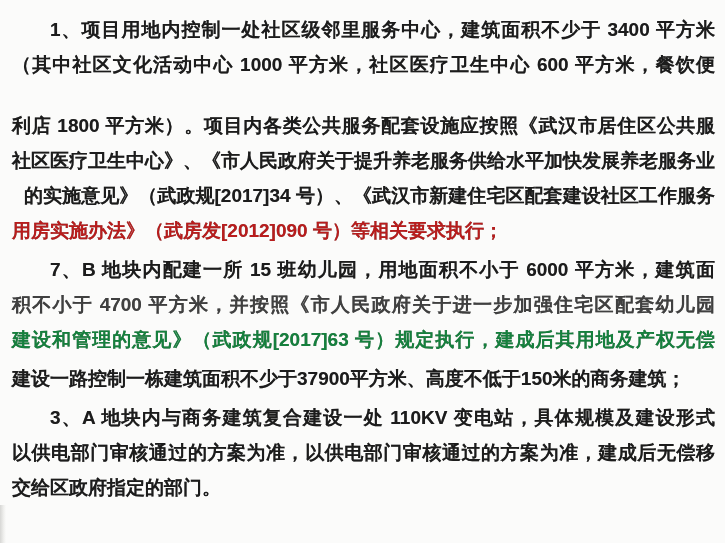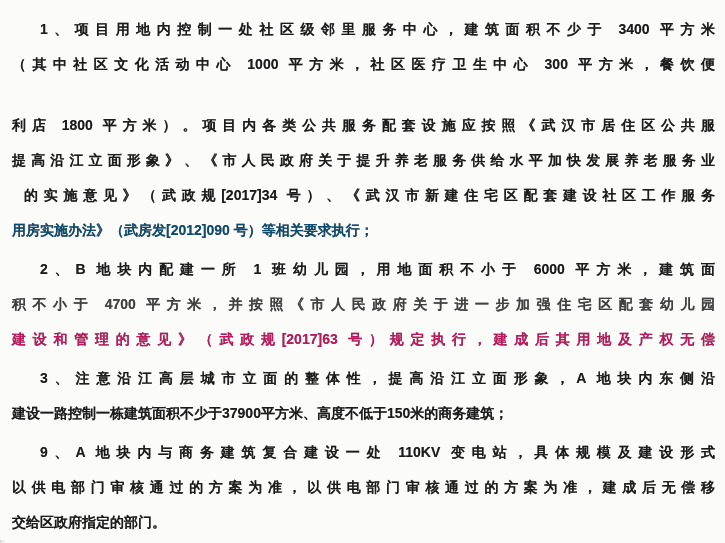--- a/index.html
+++ b/index.html
@@ -25,21 +25,21 @@
   .doc-body {
     position: relative;
     padding: 12px 10px 0 12px;
     box-sizing: border-box;
     width: 725px;
   }
   .para {
     margin: 0 0 4px 0;
   }
   .line {
-    font-size: 14px;
+    font-size: 19px;
     line-height: 35px;
     font-weight: bold;
     color: #1c1c1c;
     text-align: justify;
     white-space: normal;
     text-shadow: 0 0 0.6px rgba(30,30,30,0.55);
   }
   
   .line.fill {
     text-align-last: justify;
@@ -49,33 +49,32 @@
   }
 </style>
 </head>
 <body>
 
 <div class="scan-edge-band"></div>
 
 <main class="doc-body" style="background: rgb(251, 251, 250);">
     <div class="para">
       <div class="line first fill" style="color: rgb(28, 28, 28);">1、项目用地内控制一处社区级邻里服务中心，建筑面积不少于 3400 平方米</div>
-      <div class="line fill" style="color: rgb(28, 28, 28);">（其中社区文化活动中心 1000 平方米，社区医疗卫生中心 300 平方米，餐饮便</div>
+      <div class="line fill" style="color: rgb(28, 28, 28);">（其中社区文化活动中心 1000 平方米，社区医疗卫生中心 600 平方米，餐饮便</div>
       <div class="line fill" style="color: rgb(28, 28, 28); margin-top: 26px;">利店 1800 平方米）。项目内各类公共服务配套设施应按照《武汉市居住区公共服</div>
-      <div class="line fill" style="color: rgb(28, 28, 28);">提高沿江立面形象》、《市人民政府关于提升养老服务供给水平加快发展养老服务业</div>
+      <div class="line fill" style="color: rgb(28, 28, 28);">社区医疗卫生中心》、《市人民政府关于提升养老服务供给水平加快发展养老服务业</div>
       <div class="line fill" style="color: rgb(28, 28, 28); margin-left: 12px;">的实施意见》（武政规[2017]34 号）、《武汉市新建住宅区配套建设社区工作服务</div>
-      <div class="line" style="color: #0c4a6e;">用房实施办法》（武房发[2012]090 号）等相关要求执行；</div>
+      <div class="line" style="color: #b91c1c;">用房实施办法》（武房发[2012]090 号）等相关要求执行；</div>
     </div>
     <div class="para">
-      <div class="line first fill" style="color: rgb(28, 28, 28);">2、B 地块内配建一所 1 班幼儿园，用地面积不小于 6000 平方米，建筑面</div>
+      <div class="line first fill" style="color: rgb(28, 28, 28);">7、B 地块内配建一所 15 班幼儿园，用地面积不小于 6000 平方米，建筑面</div>
       <div class="line fill" style="color: #404040;">积不小于 4700 平方米，并按照《市人民政府关于进一步加强住宅区配套幼儿园</div>
-      <div class="line fill" style="color: #be185d;">建设和管理的意见》（武政规[2017]63 号）规定执行，建成后其用地及产权无偿</div>
+      <div class="line fill" style="color: #15803d;">建设和管理的意见》（武政规[2017]63 号）规定执行，建成后其用地及产权无偿</div>
     </div>
     <div class="para">
-      <div class="line first fill" style="color: rgb(28, 28, 28);">3、注意沿江高层城市立面的整体性，提高沿江立面形象，A 地块内东侧沿</div>
       <div class="line" style="color: rgb(28, 28, 28);">建设一路控制一栋建筑面积不少于37900平方米、高度不低于150米的商务建筑；</div>
     </div>
     <div class="para">
-      <div class="line first fill" style="color: rgb(28, 28, 28);">9、A 地块内与商务建筑复合建设一处 110KV 变电站，具体规模及建设形式</div>
+      <div class="line first fill" style="color: rgb(28, 28, 28);">3、A 地块内与商务建筑复合建设一处 110KV 变电站，具体规模及建设形式</div>
       <div class="line fill" style="color: rgb(28, 28, 28);">以供电部门审核通过的方案为准，以供电部门审核通过的方案为准，建成后无偿移</div>
       <div class="line" style="color: rgb(28, 28, 28);">交给区政府指定的部门。</div>
     </div>
   </main>
 
 </body></html>

